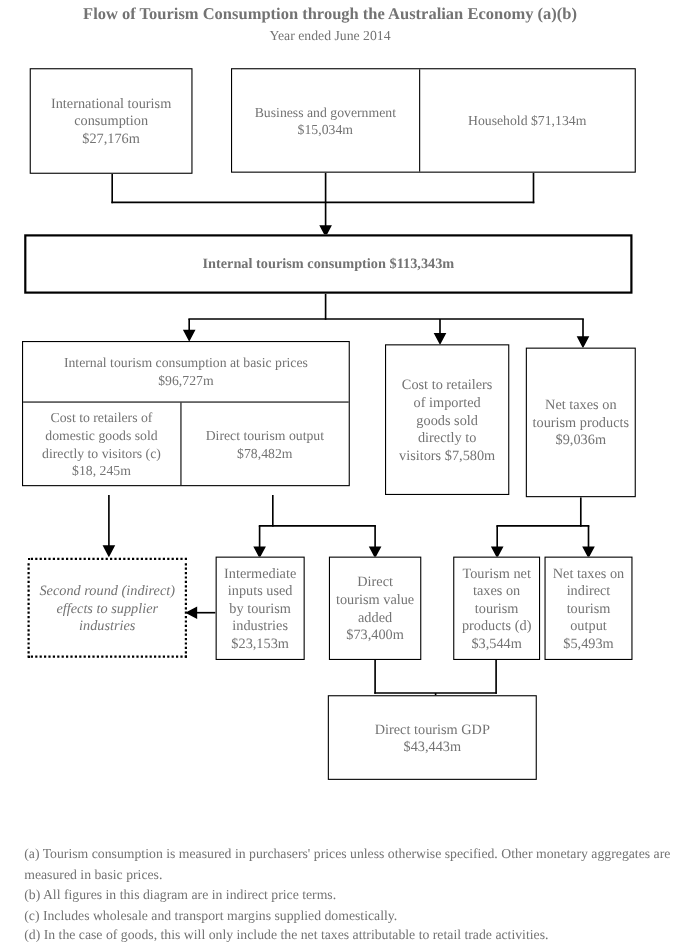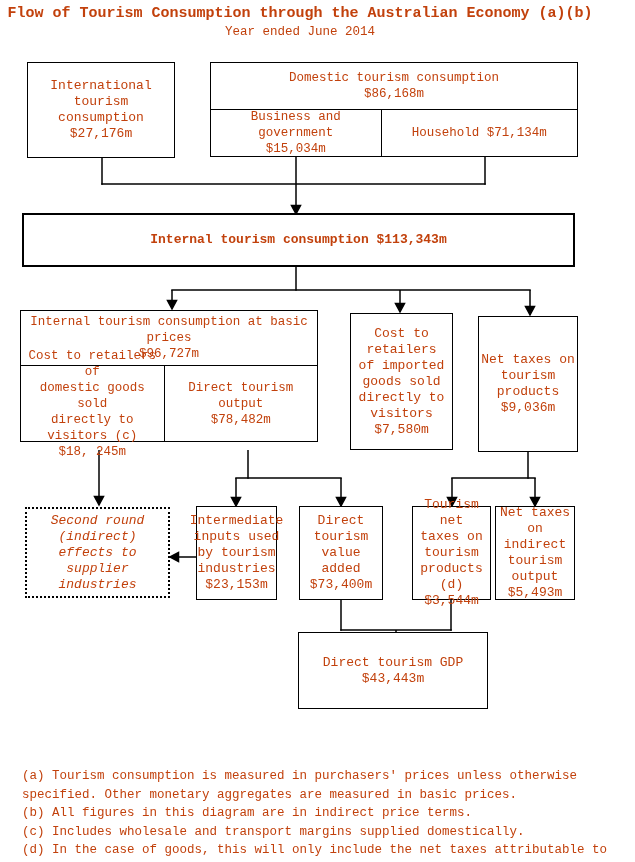--- a/index.html
+++ b/index.html
@@ -1,22 +1,22 @@
 <!DOCTYPE html>
 <html><head>
 <meta charset="utf-8">
 <style>
   html, body { margin: 0; padding: 0; background: #ffffff; }
   #stage {
     position: relative;
     width: 635px;
     height: 862px;
     background: #ffffff;
-    font-family: Liberation Mono, monospace;
-    color: #c2410c;
+    font-family: Liberation Serif, serif;
+    color: #737373;
     overflow: hidden;
   }
   #title {
     position: absolute; left: 0; top: 5px; width: 600px;
     text-align: center; font-size: 15px; font-weight: bold;
   }
   #subtitle {
     position: absolute; left: 0; top: 25px; width: 600px;
     text-align: center; font-size: 12.5px;
   }
@@ -117,22 +117,20 @@
       <line x1="396" y1="630" x2="396" y2="650"></line>
       <polygon points="396,658 391.5,649.5 400.5,649.5"></polygon>
     </g>
   </svg>
 
   <div class="box" style="left:27px; top:62px; width:148px; height:96px;">International tourism
 consumption
 $27,176m</div>
 
   <div class="compound" style="left:210px; top:62px; width:368px; height:95px;">
-    <div class="hdr" style="flex:0 0 46px;">Domestic tourism consumption
-$86,168m</div>
     <div class="row">
       <div class="cell divider" style="width:170.5px;">Business and government
 $15,034m</div>
       <div class="cell" style="flex:1;">Household $71,134m</div>
     </div>
   </div>
 
   <div class="box bold" style="left:22px; top:213px; width:553px; height:54px; border-width:2px;">Internal tourism consumption $113,343m</div>
 
   <div class="compound" style="left:20px; top:310px; width:298px; height:132px;">
@@ -141,21 +139,21 @@
     <div class="row">
       <div class="cell divider" style="width:143.5px;">Cost to retailers of
 domestic goods sold
 directly to visitors (c)
 $18, 245m</div>
       <div class="cell" style="flex:1;">Direct tourism output
 $78,482m</div>
     </div>
   </div>
 
-  <div class="box" style="left:350px; top:313px; width:103px; height:137px;">Cost to retailers
+  <div class="box" style="left:350px; top:313px; width:113px; height:137px;">Cost to retailers
 of imported
 goods sold
 directly to
 visitors $7,580m</div>
 
   <div class="box" style="left:478px; top:316px; width:100px; height:136px;">Net taxes on
 tourism products
 $9,036m</div>
 
   <div class="box dashedbox" style="left:25px; top:507px; width:145px; height:91px;">Second round (indirect)

